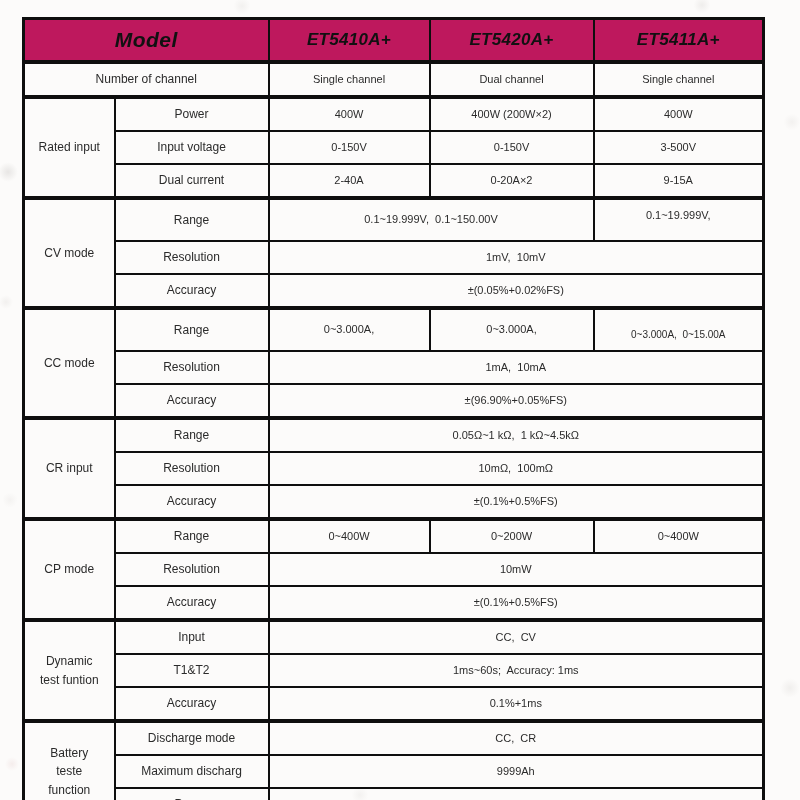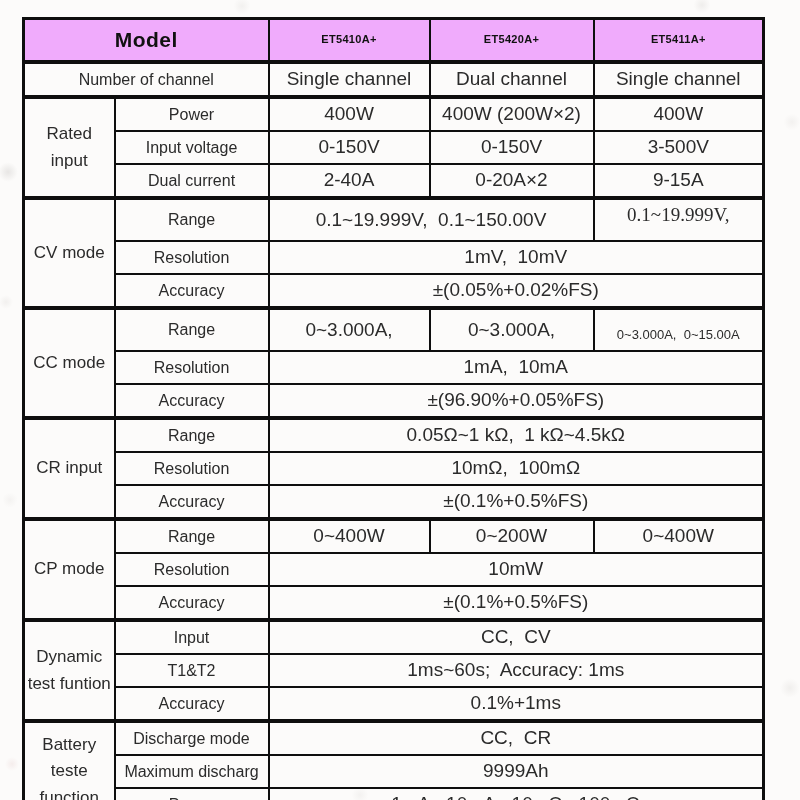--- a/index.html
+++ b/index.html
@@ -40,32 +40,33 @@
   td {
     height: 31px;
     padding: 0 2px;
     text-align: center;
     vertical-align: middle;
     font-size: 16px;
     line-height: 1.2;
   }
   tr.hdr td {
     height: 40px;
-    background: #f0abfc;
+    background: #be185d;
     border-bottom-width: 4px;
     color: #111;
+    font-style: italic;
   }
   tr.sep td { border-top-width: 4px; }
   td.model { font-size: 21px; font-weight: 700; letter-spacing: .5px; }
-  td.hcol  { font-size: 11px; font-weight: 700; letter-spacing: .3px; margin-left: 36px; }
-  td.g { white-space: pre-line; line-height: 1.55; font-size: 17px; }
-  td.p { font-size: 16px; }
-  td.v { white-space: pre; font-size: 19px; }
-  td.v.tight { font-size: 13px; }
-  td.v.up   { padding-bottom: 9px; font-family: Liberation Serif, serif; }
+  td.hcol  { font-size: 17px; font-weight: 700; letter-spacing: .3px; margin-left: 36px; }
+  td.g { white-space: pre-line; line-height: 1.55; font-size: 12px; }
+  td.p { font-size: 12px; }
+  td.v { white-space: pre; font-size: 11px; }
+  td.v.tight { font-size: 10px; }
+  td.v.up   { padding-bottom: 9px; }
   td.v.down { padding-top: 9px; }
 </style>
 </head>
 <body>
 
 <table class="spec">
   <colgroup>
     <col style="width:91px">
       <col style="width:154px">
     <col style="width:161px">

